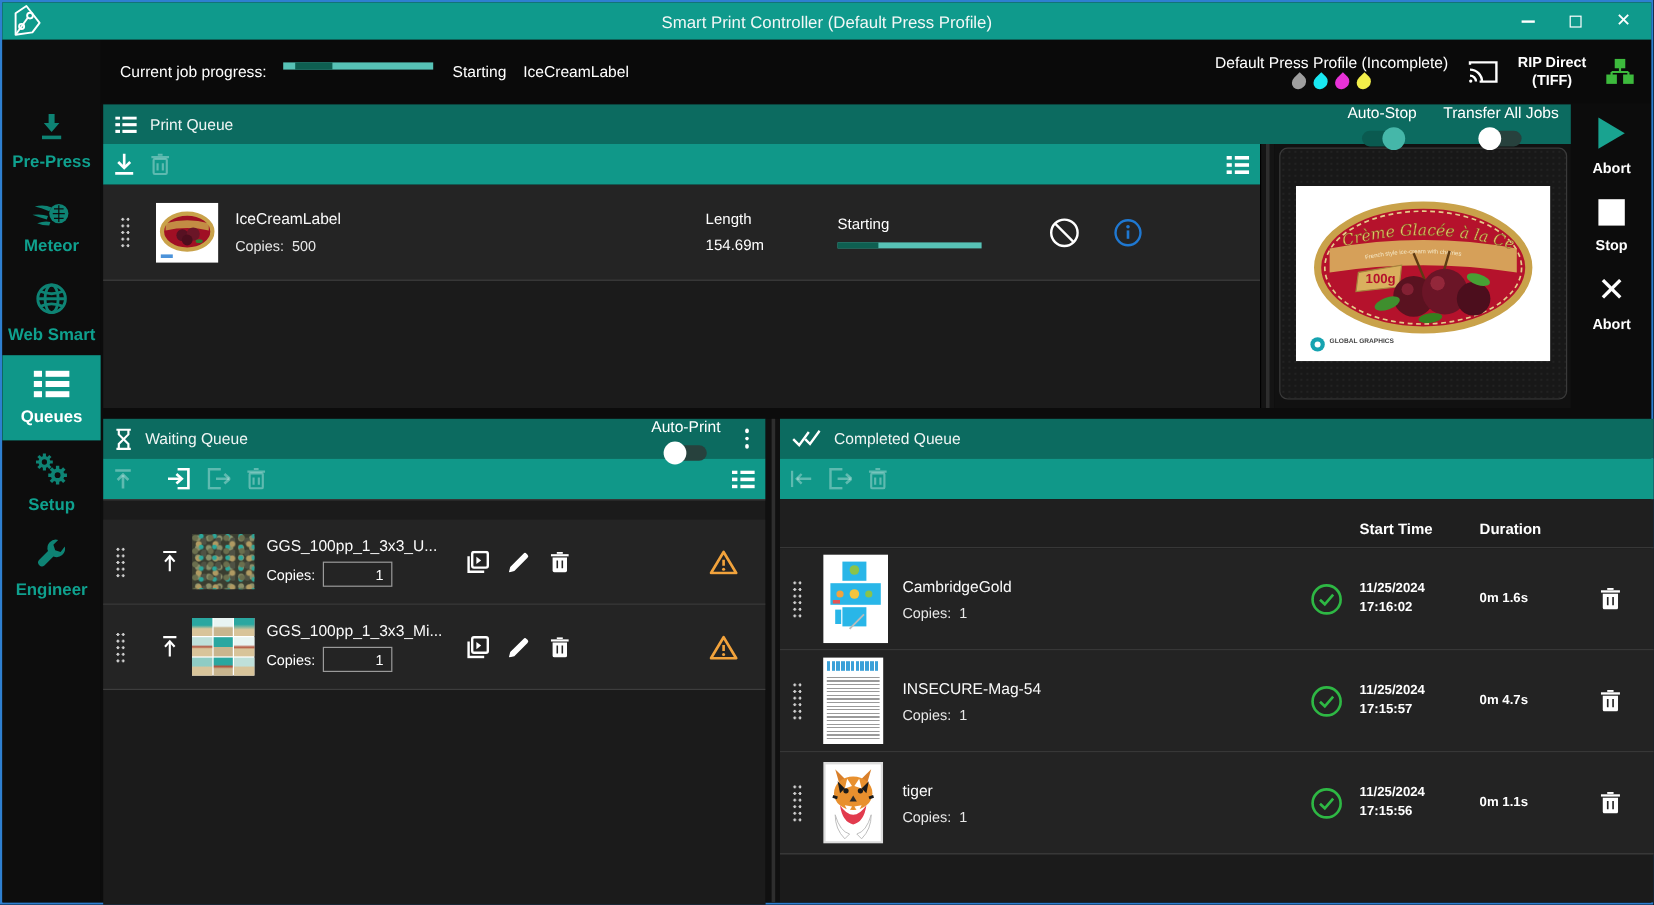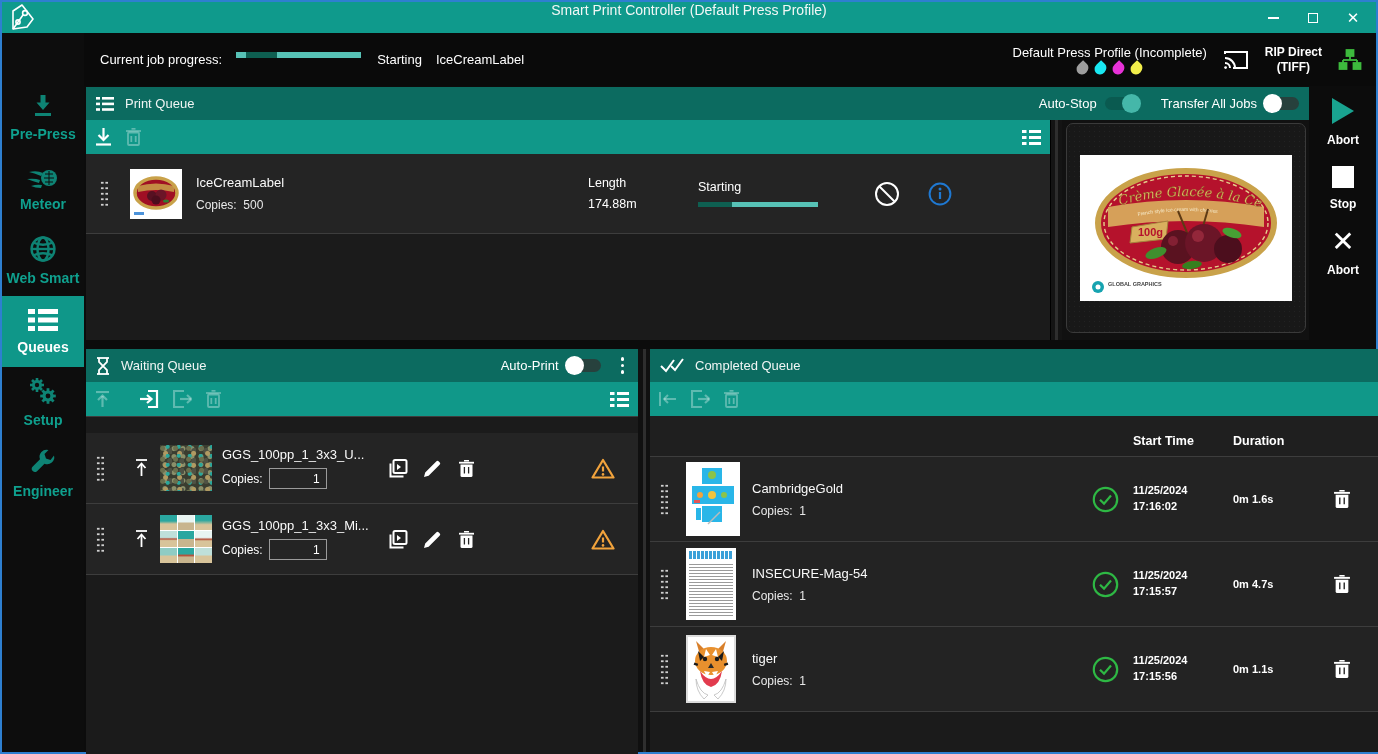--- a/index.html
+++ b/index.html
@@ -1,21 +1,21 @@
 <!DOCTYPE html>
 <html><head>
 <meta charset="utf-8">
 <style>
   * { margin:0; padding:0; box-sizing:border-box; }
   html,body { width:1378px; height:754px; overflow:hidden; background:#000; }
   body { font-family:"Liberation Sans","DejaVu Sans",sans-serif; color:#fff; }
   .window { width:1378px; height:754px; border:2px solid #2e7fd0; background:#0c0c0c; display:flex; flex-direction:column; }
 
   
-  .titlebar { height:31px; background:#0f9a8c; display:flex; position:relative; flex:0 0 31px; }
+  .titlebar { height:31px; background:#0f9a8c; display:flex; align-items:center; position:relative; flex:0 0 31px; }
   .tb-logo { position:absolute; left:7px; top:1px; }
   .tb-title { width:100%; text-align:center; font-size:14px; color:#f2f7f6; }
   .tb-controls { position:absolute; right:6px; top:0; height:31px; display:flex; align-items:center; gap:22px; padding-right:8px; }
   .tb-btn { width:18px; height:18px; display:flex; align-items:center; justify-content:center; cursor:pointer; color:#fff; font-size:13px; }
   .minimize-glyph { width:11px; height:2px; background:#fff; }
   .maximize-glyph { width:10px; height:10px; border:1.6px solid #fff; }
   .close-glyph { font-size:15px; line-height:1; }
 
   .app-row { flex:1; display:flex; min-height:0; }
 
@@ -72,21 +72,21 @@
 
   
   .action-bar { position:absolute; left:1226px; top:0; width:66px; height:260px; display:flex; flex-direction:column; align-items:center; padding-top:12px; gap:6px; }
   .action { display:flex; flex-direction:column; align-items:center; gap:9px; cursor:pointer; margin-bottom:13px; }
   .action .lbl { font-size:12px; font-weight:bold; color:#fff; }
   .play-tri { width:0; height:0; border-left:22px solid #19a390; border-top:13px solid transparent; border-bottom:13px solid transparent; }
   .stop-sq { width:22px; height:22px; background:#fff; }
   .abort-x { font-size:28px; line-height:24px; color:#fff; font-weight:bold; }
 
   
-  .toggle { display:flex; align-items:center; gap:8px; cursor:pointer; }
+  .toggle { display:flex; align-items:center; gap:8px; cursor:pointer;flex-direction:column; }
   .toggle .lbl { font-size:13px; color:#fff; }
   .switch { width:34px; height:13px; border-radius:7px; position:relative; }
   .switch.on { background:#0a5a50; }
   .switch.on .knob { position:absolute; right:-2px; top:-3px; width:19px; height:19px; border-radius:50%; background:#45b7a9; }
   .switch.off { background:#27413d; }
   .switch.off .knob { position:absolute; left:-2px; top:-3px; width:19px; height:19px; border-radius:50%; background:#fff; }
 
   
   .waiting-queue { position:absolute; left:2px; top:263px; width:552px; height:406px; display:flex; flex-direction:column; }
   .wq-header-right { margin-left:auto; display:flex; align-items:center; gap:16px; }
@@ -366,21 +366,21 @@
                         <ellipse cx="36" cy="32" rx="3" ry="1.6" fill="#2e7d32"></ellipse>
                         <rect x="4" y="43" width="10" height="3" fill="#1f78d1" opacity="0.8"></rect>
                       </svg>
                   </span>
                   <span>
                     <div class="jobname">IceCreamLabel</div>
                     <div class="jobcopies nowrap"><span>Copies:</span>&nbsp;&nbsp;<span>500</span></div>
                   </span>
                   <span>
                     <div class="len-label">Length</div>
-                    <div class="len-val">174.88m</div>
+                    <div class="len-val">154.69m</div>
                   </span>
                   <span>
                     <div class="row-status">Starting</div>
                     <div class="row-progress">
                         <span class="seg"></span>
                       </div>
                   </span>
                   <span class="icon-btn">
                     <svg width="26" height="26" viewBox="0 0 26 26" fill="none" stroke="#fff" stroke-width="2">
                         <circle cx="13" cy="13" r="11"></circle>

